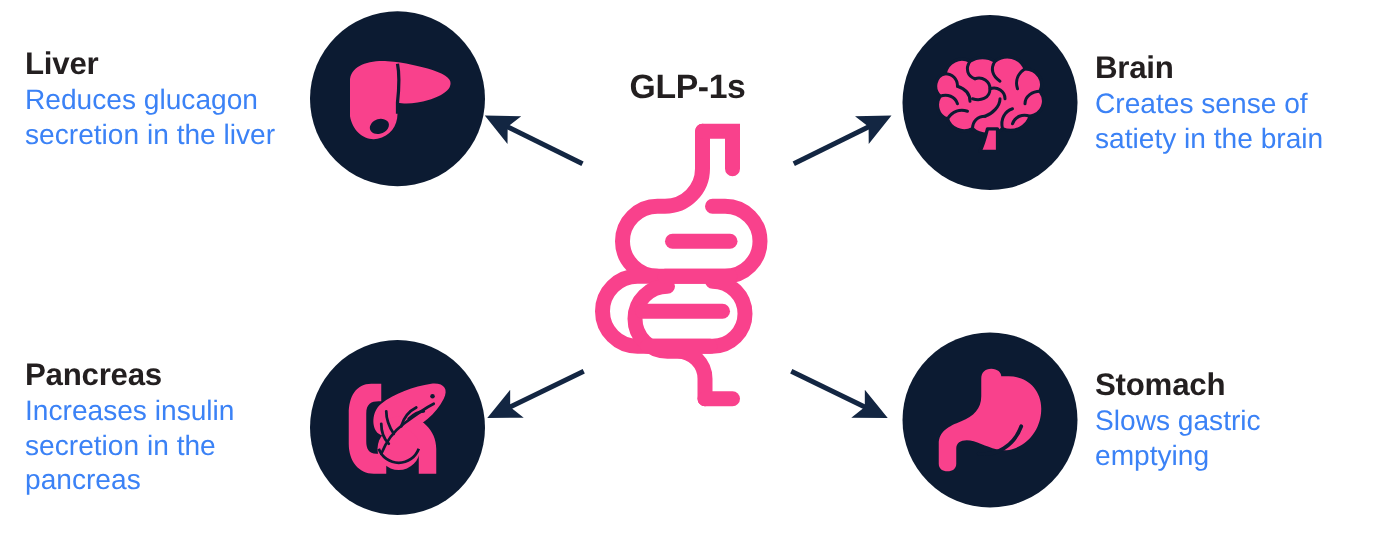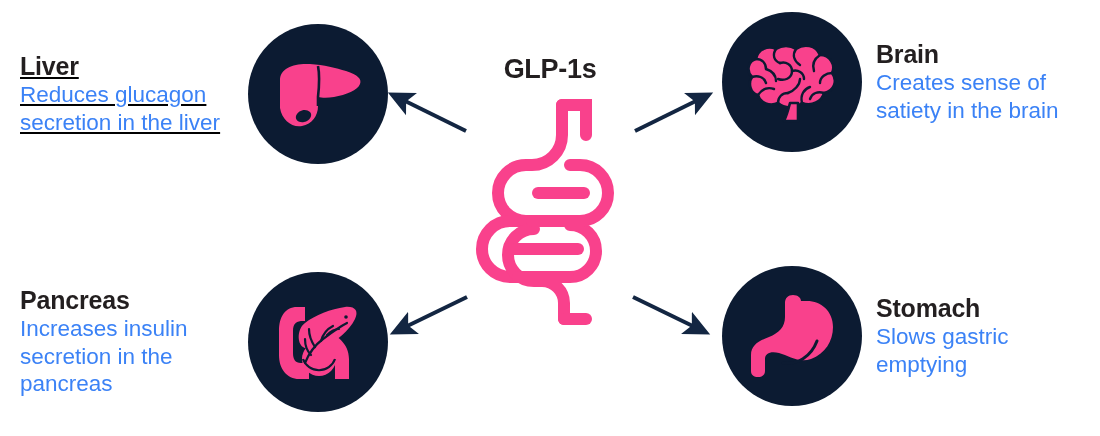--- a/index.html
+++ b/index.html
@@ -63,21 +63,21 @@
   }
   .organ-desc {
     font-size: 22.5px;
     font-weight: normal;
     color: #3b82f6;
     line-height: 1.22;
     margin: 0;
   }
 
   
-  #node-liver    { left: 20px;  top: 24px; text-decoration: underline;  }
+  #node-liver    { left: 20px;  top: 9px;  }
   #node-pancreas { left: 20px;  top: 272px; }
   #node-brain    { left: 722px; top: 12px;  }
   #node-stomach  { left: 722px; top: 266px; }
 
   
   .center {
     position: absolute;
     left: 448px;
     top: 56px;
     width: 204px;

